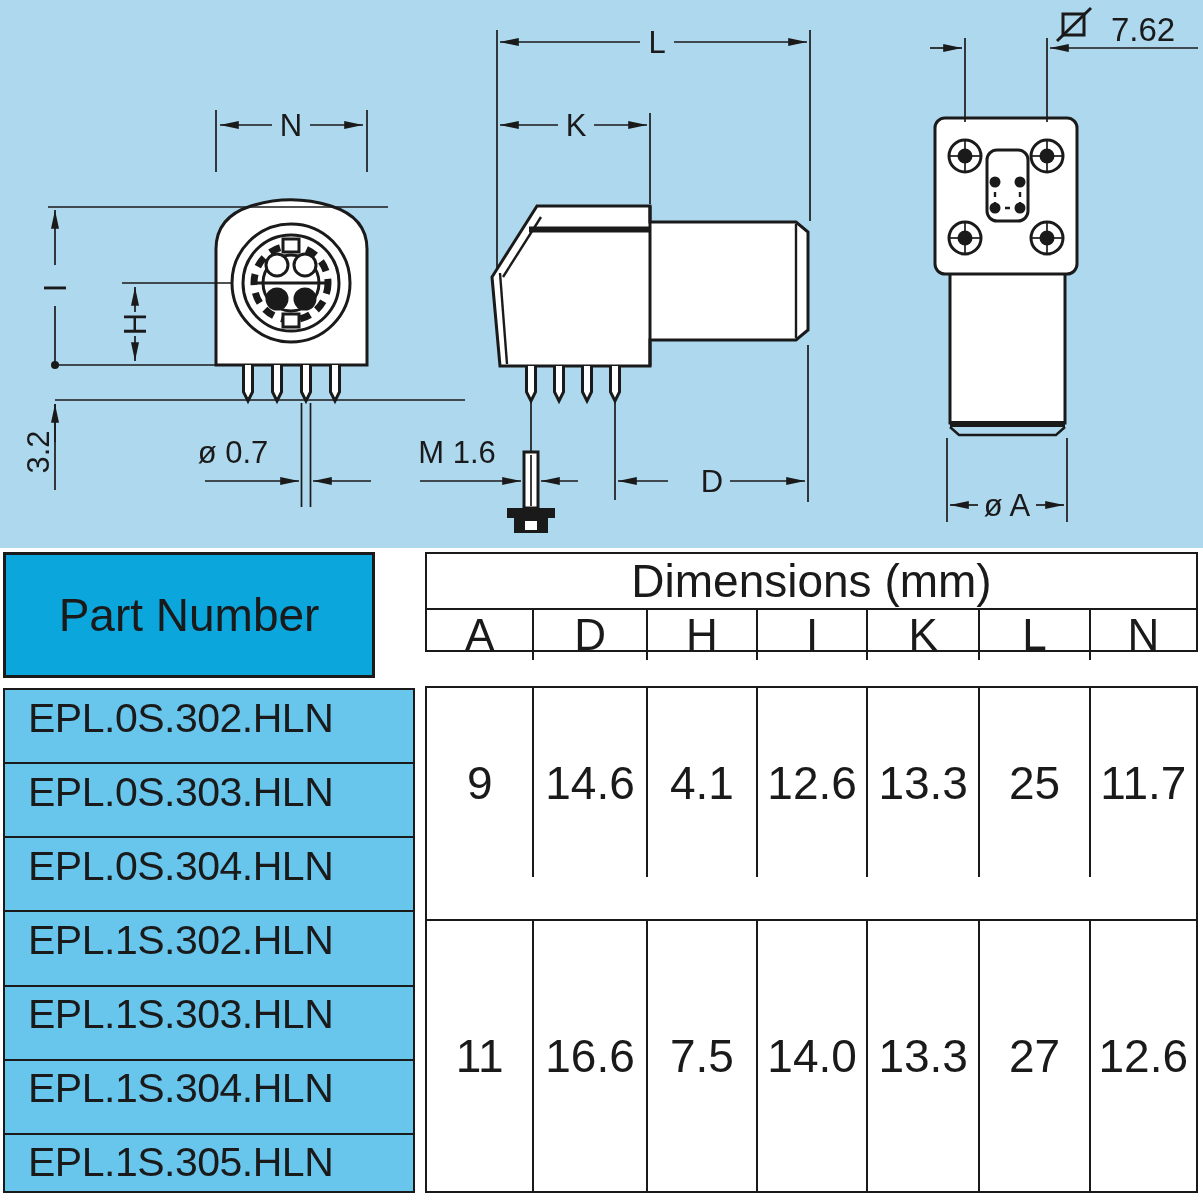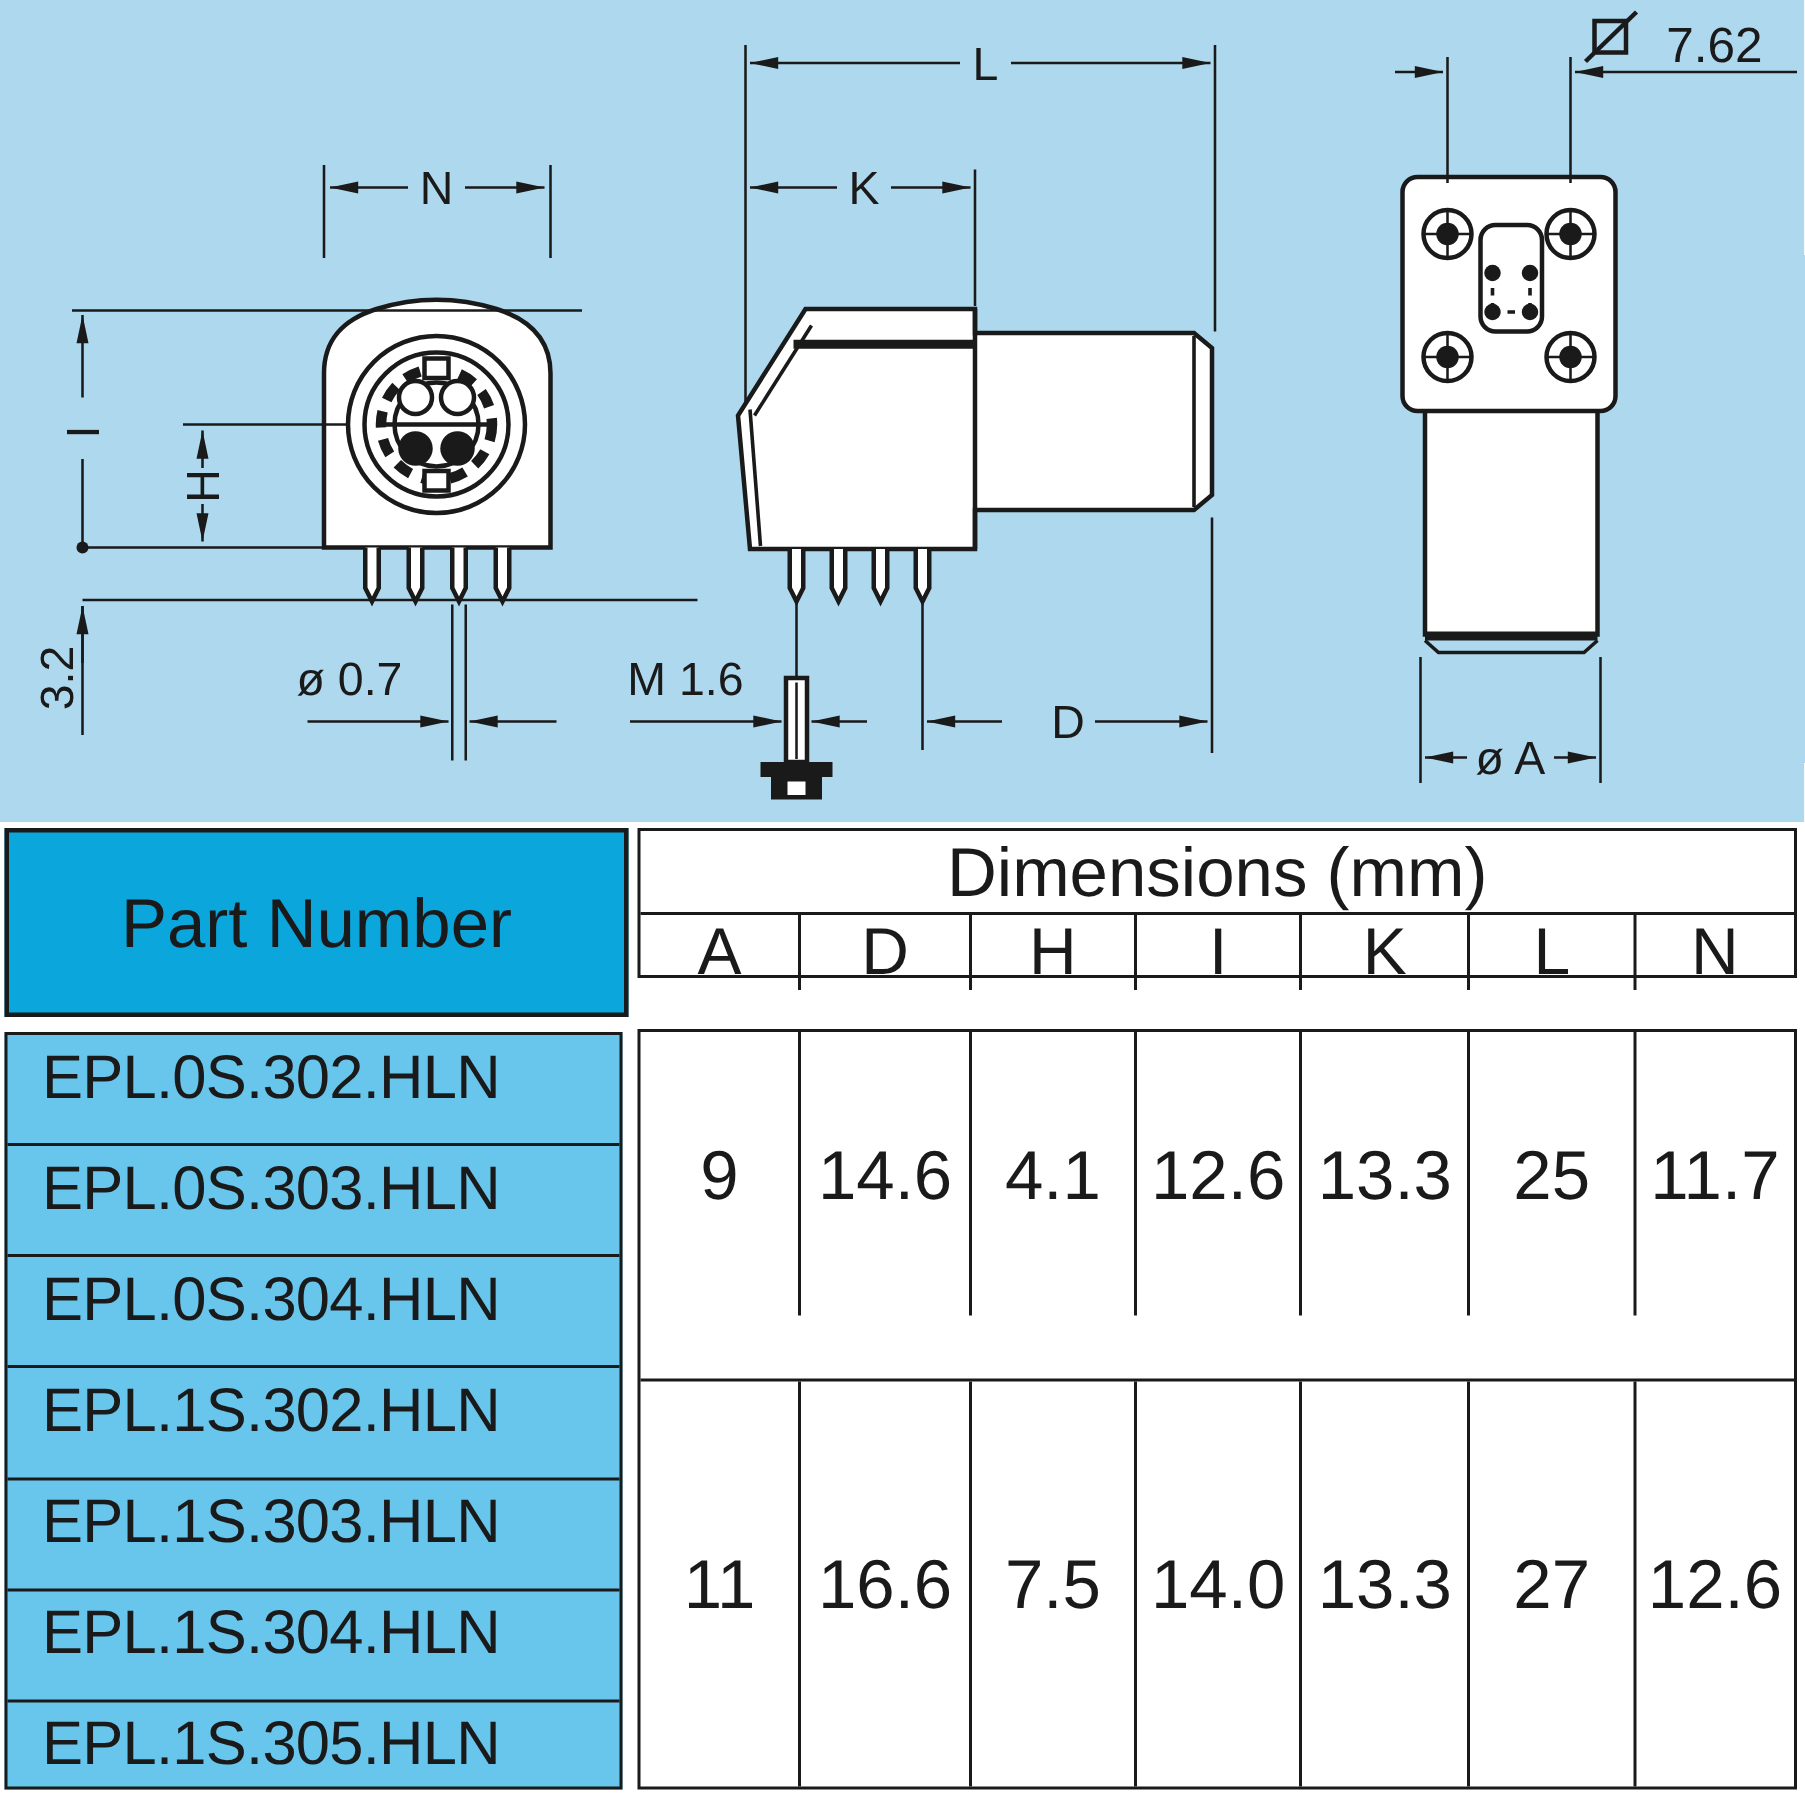--- a/index.html
+++ b/index.html
@@ -22,21 +22,21 @@
   .th{stroke:var(--line,#1a1a1a); stroke-width:1.7; fill:none;}
   .thk{stroke:var(--line,#1a1a1a); stroke-width:6; fill:none;}
   .dsh{stroke:var(--line,#1a1a1a); stroke-width:2.4; fill:none; stroke-dasharray:5 5;}
   .ring{stroke:var(--line,#1a1a1a); stroke-width:7; fill:none; stroke-dasharray:11 8;}
   .dl{font-size:31px; fill:var(--text,#1a1a1a); text-anchor:middle;}
   .dl2{font-size:33px; fill:var(--text,#1a1a1a); text-anchor:middle;}
 
   
   .cell{display:flex; align-items:center; justify-content:center; box-sizing:border-box;}
   .part-header{
-    position:absolute; left:3px; top:552px; width:416px; height:126px;
+    position:absolute; left:3px; top:552px; width:372px; height:126px;
     background:var(--header_cyan,#0aa6dc); border:3px solid var(--line,#1a1a1a);
     display:flex; align-items:center; justify-content:center;
     font-size:46px; box-sizing:border-box;
   }
   .dims-header{
     position:absolute; left:425px; top:552px; width:773px; height:100px;
     border:2px solid var(--line,#1a1a1a); background:#fff;
     display:flex; flex-direction:column; box-sizing:border-box;
   }
   .dims-title{height:60px; border-bottom:2px solid var(--line,#1a1a1a); font-size:46px;}

